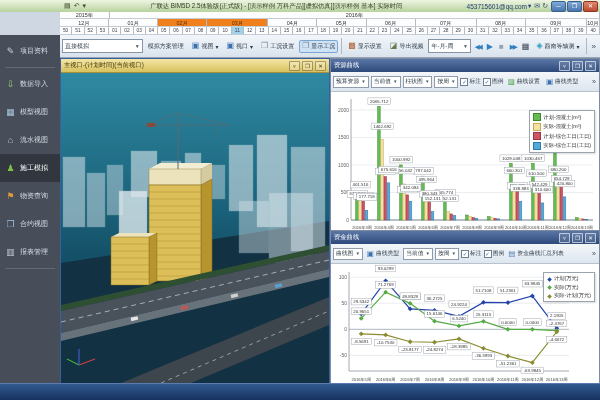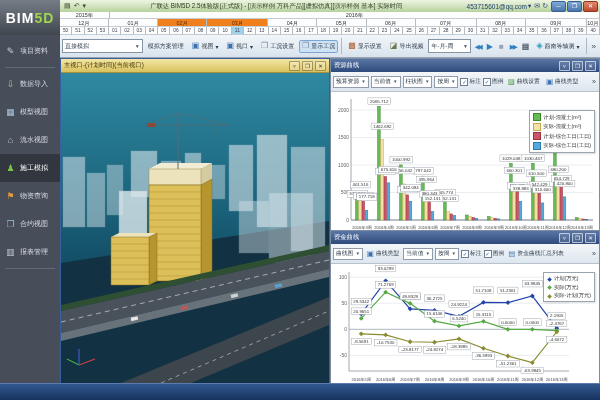--- a/index.html
+++ b/index.html
@@ -85,24 +85,20 @@
   .lg-dm{font-size:6px;line-height:6px;flex:0 0 auto;}
 
   
   .statusbar{position:absolute;left:0;top:383px;width:600px;height:17px;background:linear-gradient(#2d5astatus,#1a3660);background:linear-gradient(#31598f,#16305c);border-top:1px solid #5a7ab0;z-index:6;}
 </style>
 </head>
 <body>
 
 <div class="app">
 
-  <div class="logo">
-    <span>BIM</span>
-      <span class="g">5D</span>
-  </div>
 
   <div class="titlebar">
     <div class="qat">
         <span>▤</span>
         <span>↶</span>
         <span>▾</span>
       </div>
     <div class="tb-title">广联达 BIM5D 2.5体验版(正式版) - [演示样例 万科产品][虚拟仿真][演示样例 基本] 实际时间</div>
     <div class="account">
       <span>453715601@qq.com</span>

